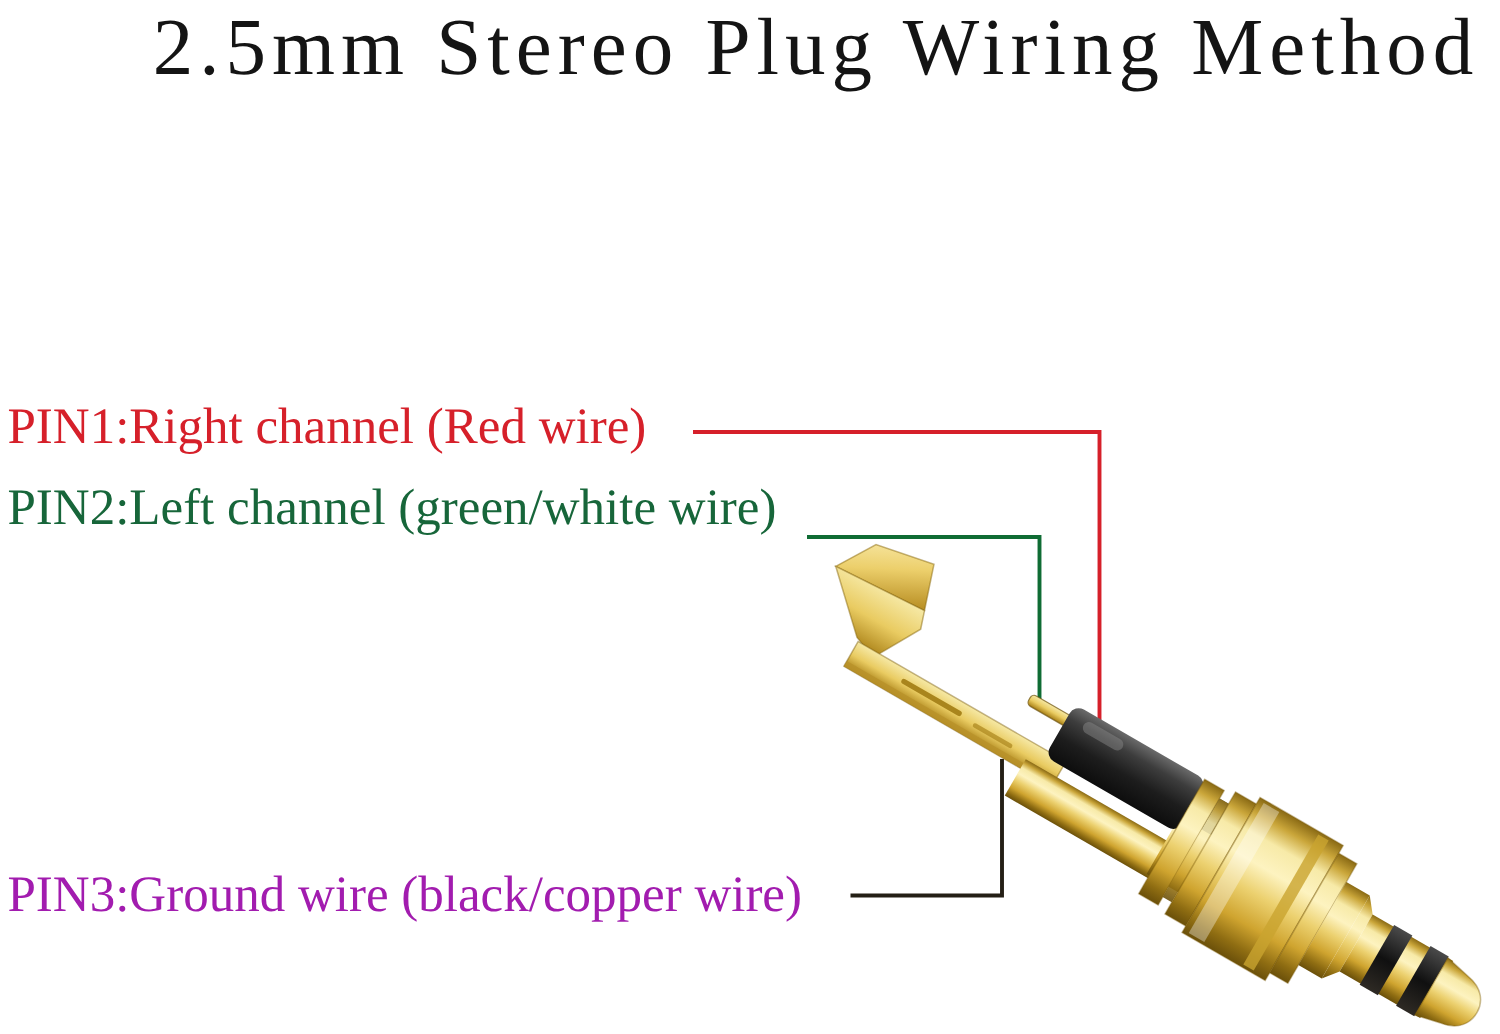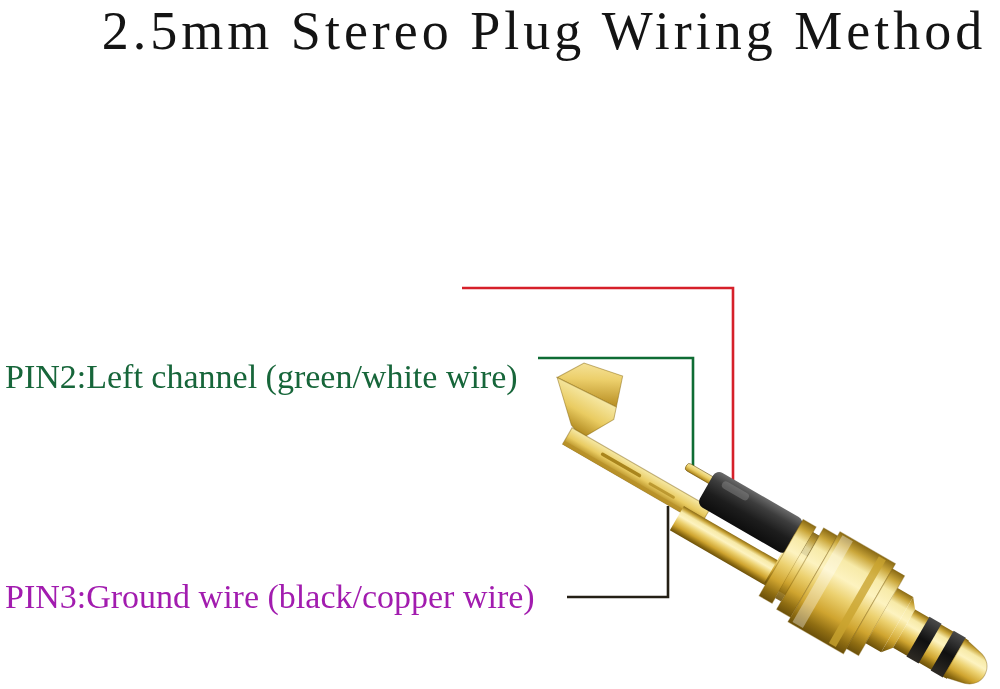--- a/index.html
+++ b/index.html
@@ -18,31 +18,32 @@
     color:#141414;
     white-space:nowrap;
     padding-left:44px;
   }
   .pin-label{
     position:absolute;left:5px;
     font-size:34px;line-height:1.0;
     white-space:nowrap;
   }
   .pin1{top:268px;color:#d6202a;}
-  .pin2{top:360px;color:#17663a;}
+  .pin2{top:322px;color:#17663a;}
   .pin3{top:580px;color:#a21caf;}
   svg.overlay{position:absolute;top:0;left:0;}
 </style>
 </head>
 <body>
 
 <div class="stage">
 
   <div class="title">2.5mm Stereo Plug Wiring Method</div>
 
+  <div class="pin-label pin1">PIN1:Right channel (Red wire)</div>
   <div class="pin-label pin2">PIN2:Left channel (green/white wire)</div>
   <div class="pin-label pin3">PIN3:Ground wire (black/copper wire)</div>
 
   <svg class="overlay" width="1000" height="689" viewBox="0 0 1000 689">
     <defs>
       <linearGradient id="goldV" x1="0" y1="0" x2="0" y2="1">
         <stop offset="0" stop-color="#8a6a14"></stop>
         <stop offset="0.10" stop-color="#caa63a"></stop>
         <stop offset="0.22" stop-color="#f7eaa8"></stop>
         <stop offset="0.38" stop-color="#fdf3c0"></stop>

